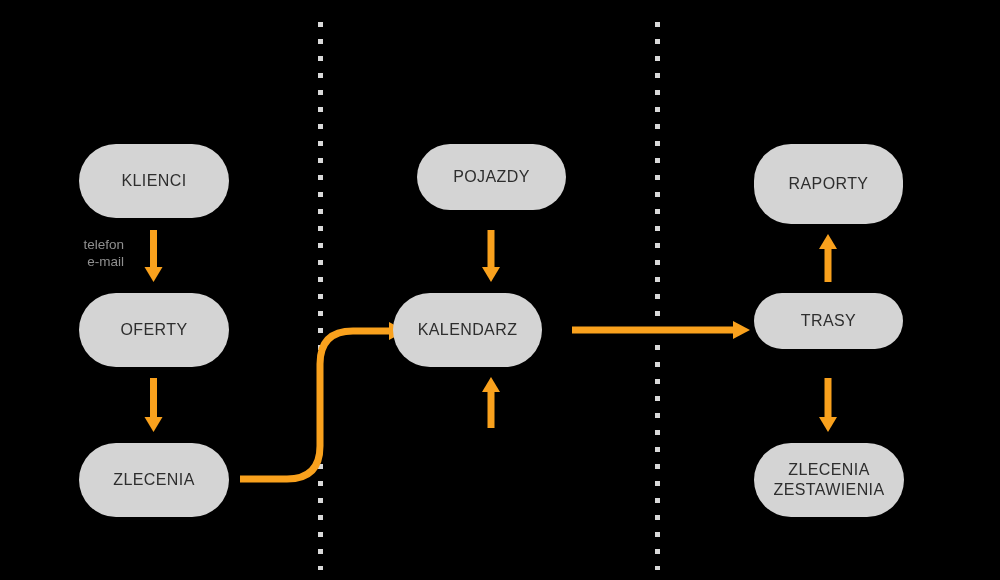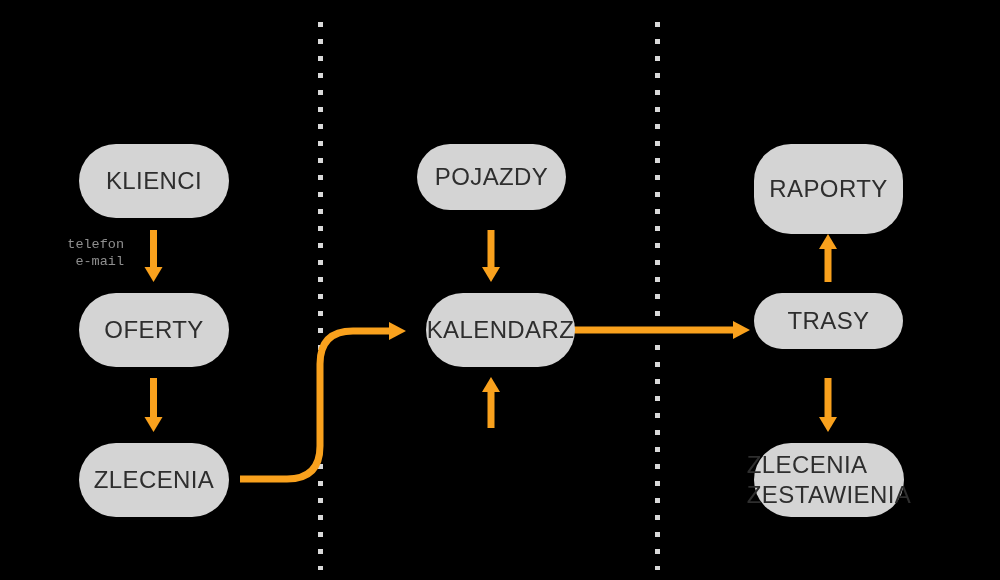--- a/index.html
+++ b/index.html
@@ -27,22 +27,23 @@
     );
   }
   .node {
     position: absolute;
     background: var(--node-fill, #d4d4d4);
     border-radius: 37px;
     display: flex;
     align-items: center;
     justify-content: center;
     color: var(--node-text, #2e2e2e);
-    font-size: 24px;
+    font-size: 16px;
     letter-spacing: 0.4px;
+    text-align: center;
     white-space: pre-line;
     line-height: 1.25;
   }
   .edge-label {
     position: absolute;
     color: var(--edge-label-text, #8f8f8f);
     font-size: 13.5px;
     line-height: 17px;
     text-align: right;
     white-space: pre-line;
@@ -91,28 +92,28 @@
     <path class="arrow-line" d="M572 330 H733"></path>
     <polygon class="arrow-head" points="733,321 733,339 750,330"></polygon>
 
     <path class="arrow-line" d="M828 282 V249"></path>
     <polygon class="arrow-head" points="819,249 837,249 828,234"></polygon>
 
     <path class="arrow-line" d="M828 378 V417"></path>
     <polygon class="arrow-head" points="819,417 837,417 828,432"></polygon>
   </svg>
 
-  <div class="edge-label" style="left:60px;top:236px;width:64px;font-family:Liberation Mono, monospace;">telefon
+  <div class="edge-label" style="left:60px;top:236px;width:64px;">telefon
 e-mail</div>
 
   <div class="node" style="left:79px;top:144px;width:150px;height:74px;">KLIENCI</div>
   <div class="node" style="left:79px;top:443px;width:150px;height:74px;">ZLECENIA</div>
   <div class="node" style="left:79px;top:293px;width:150px;height:74px;">OFERTY</div>
 
   <div class="node" style="left:417px;top:144px;width:149px;height:66px;">POJAZDY</div>
-  <div class="node" style="left:426px;top:293px;width:149px;height:74px;">KALENDARZ</div>
+  <div class="node" style="left:393px;top:293px;width:149px;height:74px;">KALENDARZ</div>
 
-  <div class="node" style="left:754px;top:144px;width:149px;height:90px;">RAPORTY</div>
+  <div class="node" style="left:754px;top:144px;width:149px;height:80px;">RAPORTY</div>
   <div class="node" style="left:754px;top:293px;width:149px;height:56px;">TRASY</div>
   <div class="node" style="left:754px;top:443px;width:150px;height:74px;">ZLECENIA
 ZESTAWIENIA</div>
 
 </div>
 
 </body></html>

